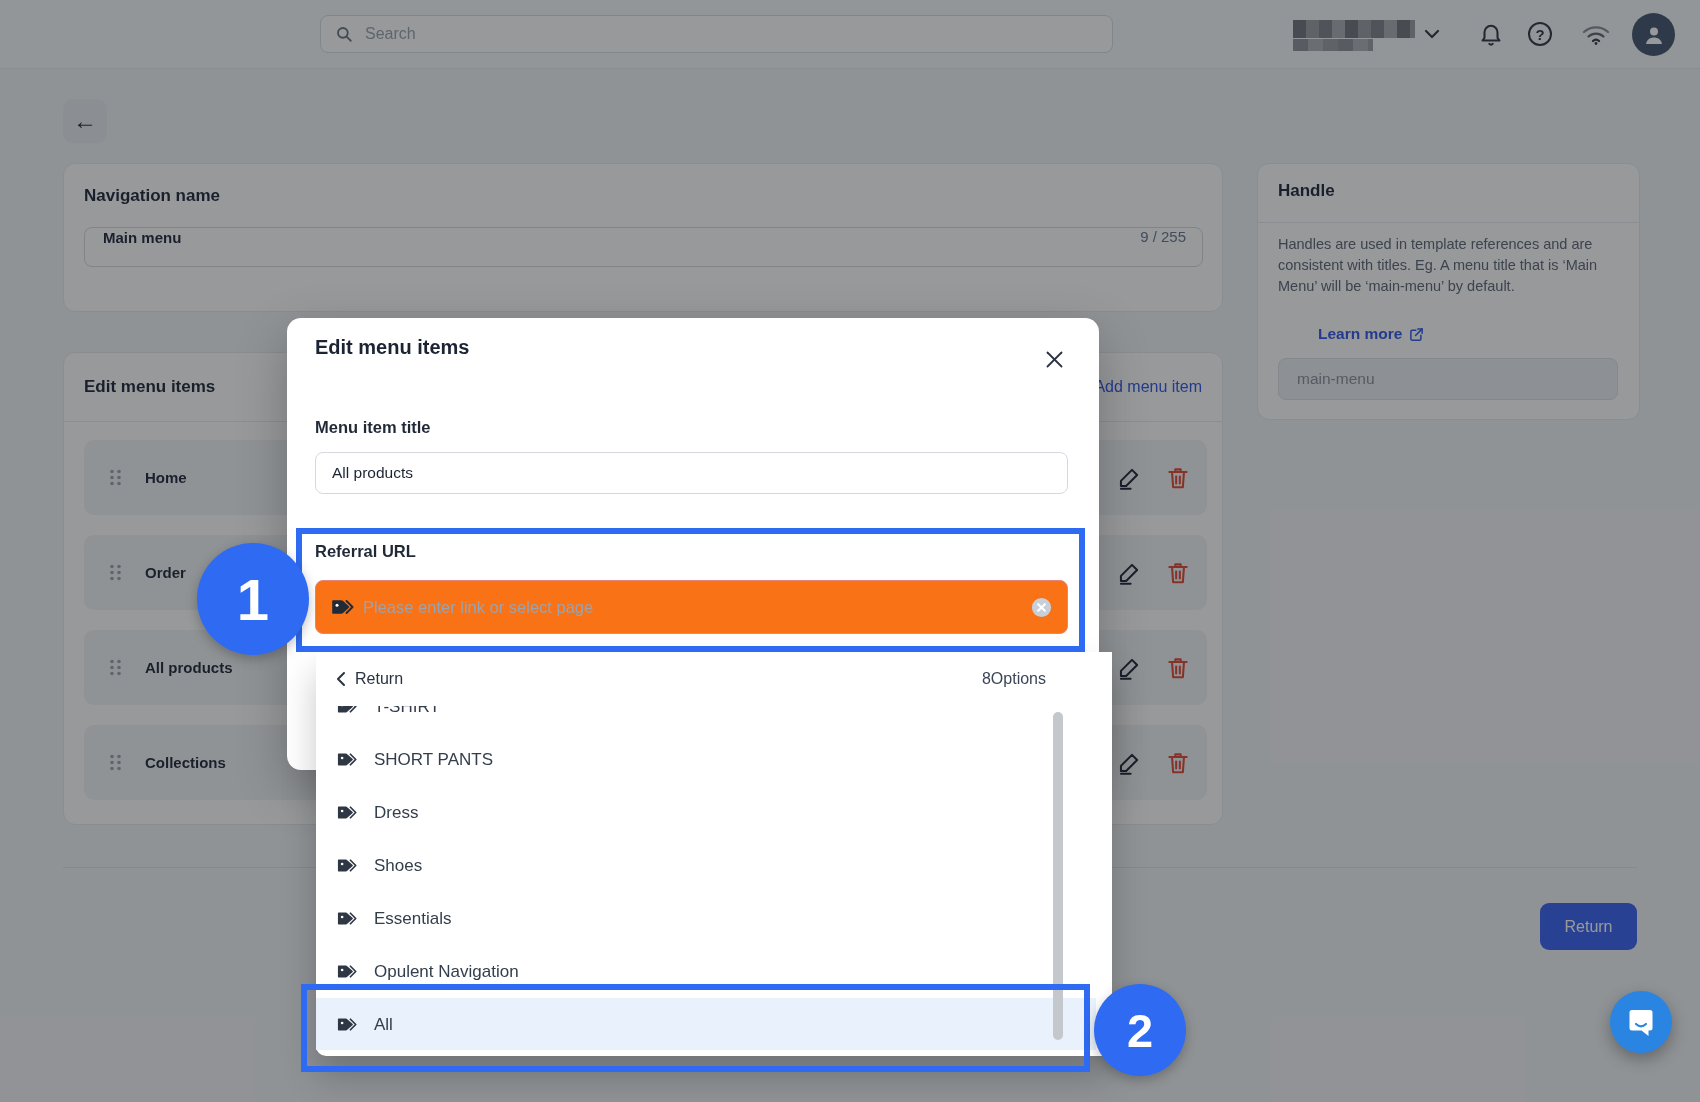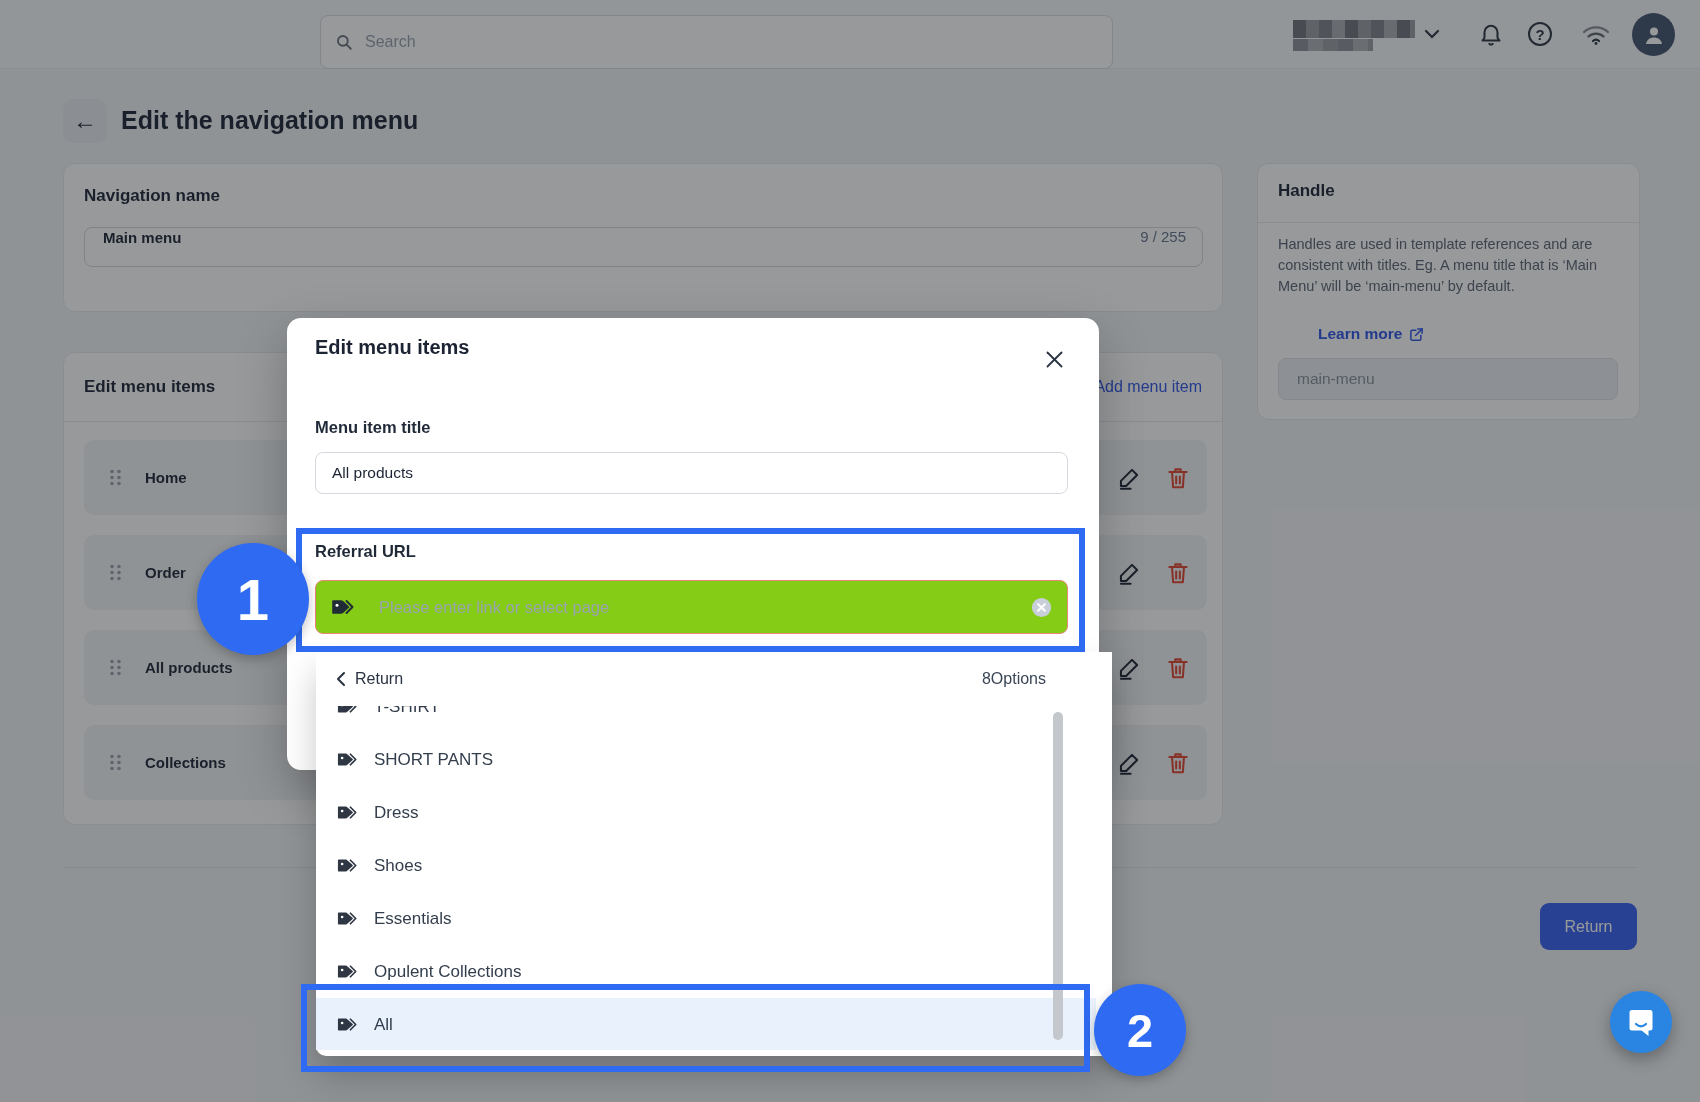--- a/index.html
+++ b/index.html
@@ -3,21 +3,21 @@
 <meta charset="utf-8">
 <style>
   html,body{margin:0;padding:0;}
   body{font-family:"Liberation Sans",sans-serif;background:#d8d9db;}
   .canvas{position:relative;width:1700px;height:1102px;overflow:hidden;background:#f3f4f6;}
   .abs{position:absolute;}
   svg{display:block;}
 
   
   .topbar{left:0;top:0;width:1700px;height:68px;background:#f8f9fa;border-bottom:1px solid #e8eaee;}
-  .searchbox{left:320px;top:15px;width:793px;height:54px;background:#fff;border:1px solid #d8dce2;border-radius:8px;display:flex;align-items:center;padding:0 14px;box-sizing:border-box;gap:10px;}
+  .searchbox{left:320px;top:15px;width:793px;height:38px;background:#fff;border:1px solid #d8dce2;border-radius:8px;display:flex;align-items:center;padding:0 14px;box-sizing:border-box;gap:10px;}
   .searchbox input{border:none;outline:none;flex:1;font-size:16px;color:#3a4453;background:transparent;font-family:"Liberation Sans",sans-serif;}
   .searchbox input::placeholder{color:#98a1ac;}
   .redact1{left:1293px;top:20px;width:122px;height:18px;filter:blur(.5px);
     background:repeating-linear-gradient(90deg,#70727a 0 13px,#9a9ca1 13px 26px,#7e8088 26px 39px,#a9abb0 39px 52px);}
   .redact2{left:1293px;top:39px;width:80px;height:12px;filter:blur(.5px);
     background:repeating-linear-gradient(90deg,#8d8f96 0 15px,#aeb0b5 15px 30px,#9a9ca1 30px 45px);}
   .tb-ic{color:#2a3342;}
   .avatar{left:1632px;top:13px;width:43px;height:43px;border-radius:50%;background:#41506a;display:flex;align-items:center;justify-content:center;}
   .helpc{left:1528px;top:22px;width:24px;height:24px;border:2px solid #2a3342;border-radius:50%;box-sizing:border-box;color:#2a3342;font-size:15px;font-weight:700;display:flex;align-items:center;justify-content:center;}
 
@@ -57,21 +57,21 @@
   
   .overlay{left:0;top:0;width:1700px;height:1102px;background:rgba(25,28,33,0.45);z-index:50;}
 
   
   .modal{left:287px;top:318px;width:812px;height:452px;background:#fff;border-radius:14px;z-index:60;box-shadow:0 18px 50px rgba(0,0,0,.25);}
   .m-title{left:28px;top:18px;font-size:20px;font-weight:700;color:#1c2434;}
   .m-close{left:754px;top:28px;width:26px;height:26px;display:flex;align-items:center;justify-content:center;color:#2a3342;}
   .m-label{font-size:16.5px;font-weight:600;color:#1f2937;}
   .m-input{left:28px;top:134px;width:753px;height:42px;border:1px solid #d5d9df;border-radius:8px;box-sizing:border-box;display:flex;align-items:center;padding:0 14px;}
   .m-input input{border:none;outline:none;flex:1;font-size:15.5px;color:#1c2434;background:transparent;font-family:"Liberation Sans",sans-serif;}
-  .ref-input{left:28px;top:262px;width:753px;height:54px;border:1.5px solid #e8847a;border-radius:8px;box-sizing:border-box;display:flex;align-items:center;padding:0 14px;gap:23px;background:#84cc16;}
+  .ref-input{left:28px;top:262px;width:753px;height:54px;border:1.5px solid #e8847a;border-radius:8px;box-sizing:border-box;display:flex;align-items:center;padding:0 14px;gap:7px;background:#f97316;}
   .ref-input input{border:none;outline:none;flex:1;font-size:16.5px;color:#374151;background:transparent;font-family:"Liberation Sans",sans-serif;}
   .ref-input input::placeholder{color:#9aa3af;}
 
   
   .dropdown{left:316px;top:652px;width:752px;height:404px;background:#fff;border-radius:0 0 10px 10px;z-index:70;box-shadow:0 20px 35px rgba(0,0,0,.22);padding-left:44px;}
   .dd-head{left:0;top:0;width:752px;height:54px;display:flex;align-items:center;justify-content:space-between;padding:0 22px 0 20px;box-sizing:border-box;}
   .dd-return{display:flex;align-items:center;gap:9px;font-size:16px;color:#2a3342;}
   .dd-count{font-size:16px;color:#3a4656;}
   .dd-list{position:absolute;left:0;top:54px;right:0;bottom:6px;overflow:hidden;}
   .opt{height:53px;display:flex;align-items:center;gap:17px;padding:0 20px;font-size:17px;color:#333e4d;box-sizing:border-box;}
@@ -121,21 +121,20 @@
   <div class="abs avatar">
     <svg width="24" height="24" viewBox="0 0 24 24" fill="#fff">
         <circle cx="12" cy="8.5" r="4"></circle>
         <path d="M4 21c.8-4.5 4.2-6.5 8-6.5s7.2 2 8 6.5z"></path>
       </svg>
   </div>
 
   <div class="abs backbtn">
       <span>←</span>
     </div>
-  <div class="abs pagetitle">Edit the navigation menu</div>
 
   <div class="abs card card-nav"></div>
   <div class="abs card-title nav-title">Navigation name</div>
   <div class="abs navinput">
     <input value="Main menu" style="">
     <span class="counter">9 / 255</span>
   </div>
 
   <div class="abs card card-menu"></div>
   <div class="abs cm-head">
@@ -344,21 +343,21 @@
             <path d="M16.5 6l6 6-6 6" fill="none" stroke="#2f3744" stroke-width="2" stroke-linecap="round" stroke-linejoin="round"></path>
           </svg>
           <span>Essentials</span>
         </div>
         <div class="opt">
           <svg width="21" height="21" viewBox="0 0 24 24">
             <path d="M3 6h8.2a1.6 1.6 0 0 1 1.13.47L18.5 12l-6.17 5.53A1.6 1.6 0 0 1 11.2 18H3z" fill="#2f3744" stroke="#2f3744" stroke-width="1.6" stroke-linejoin="round"></path>
             <circle cx="7" cy="10.3" r="1.5" fill="#fff"></circle>
             <path d="M16.5 6l6 6-6 6" fill="none" stroke="#2f3744" stroke-width="2" stroke-linecap="round" stroke-linejoin="round"></path>
           </svg>
-          <span>Opulent Collections</span>
+          <span>Opulent Navigation</span>
         </div>
         <div class="opt selected">
           <svg width="21" height="21" viewBox="0 0 24 24">
             <path d="M3 6h8.2a1.6 1.6 0 0 1 1.13.47L18.5 12l-6.17 5.53A1.6 1.6 0 0 1 11.2 18H3z" fill="#2f3744" stroke="#2f3744" stroke-width="1.6" stroke-linejoin="round"></path>
             <circle cx="7" cy="10.3" r="1.5" fill="#fff"></circle>
             <path d="M16.5 6l6 6-6 6" fill="none" stroke="#2f3744" stroke-width="2" stroke-linecap="round" stroke-linejoin="round"></path>
           </svg>
           <span>All</span>
         </div>
       </div>

